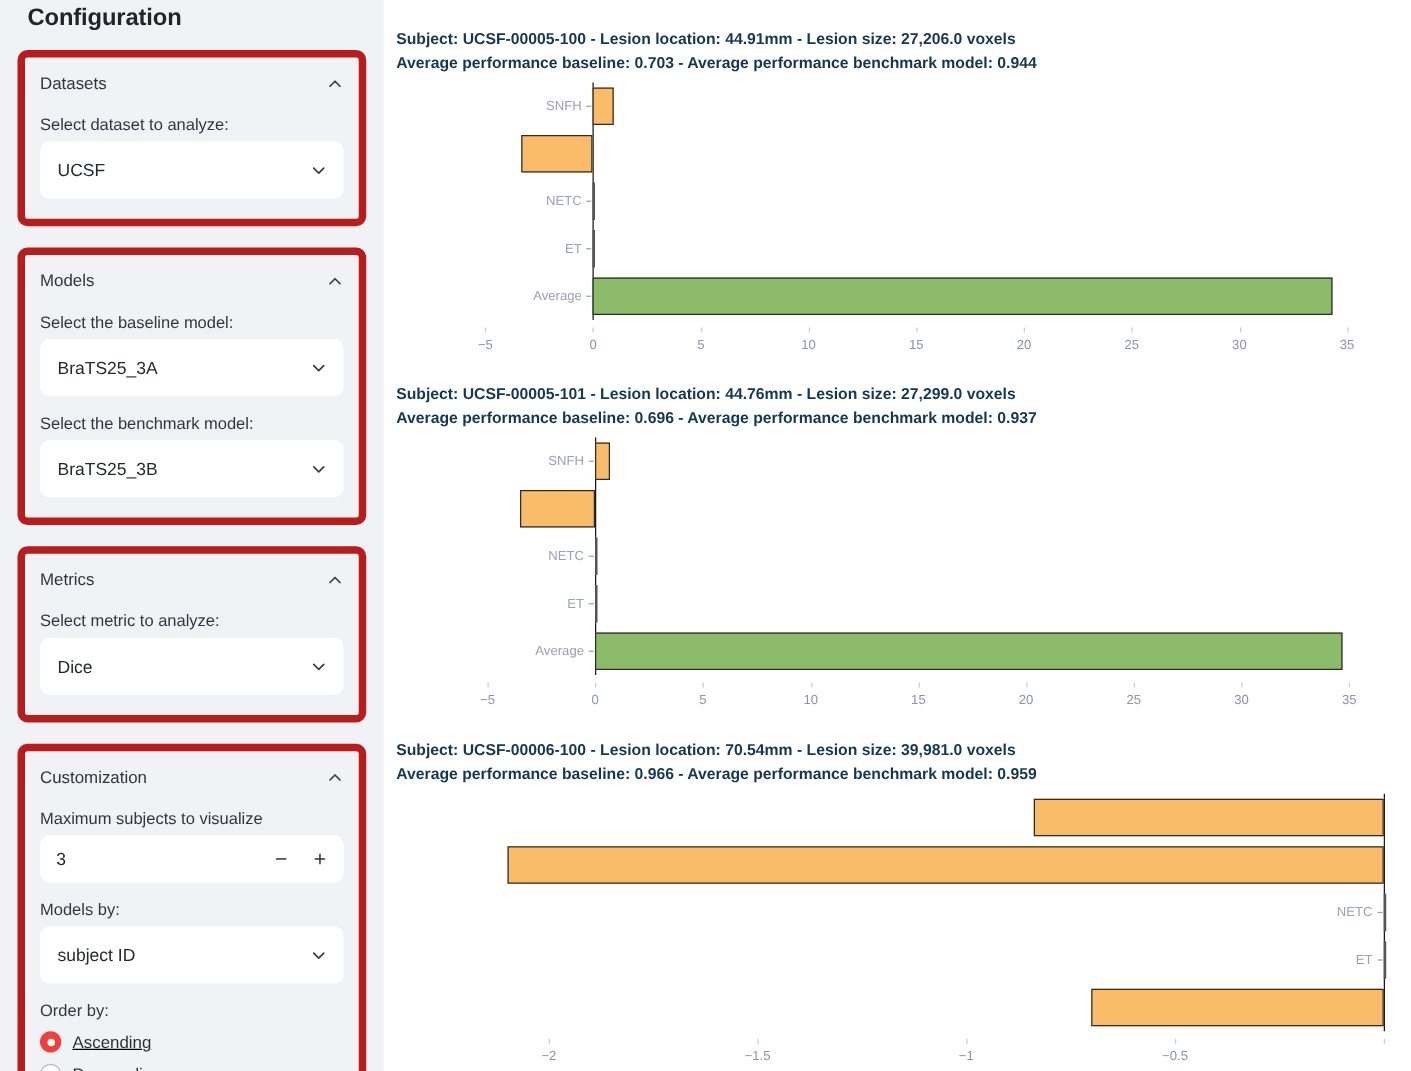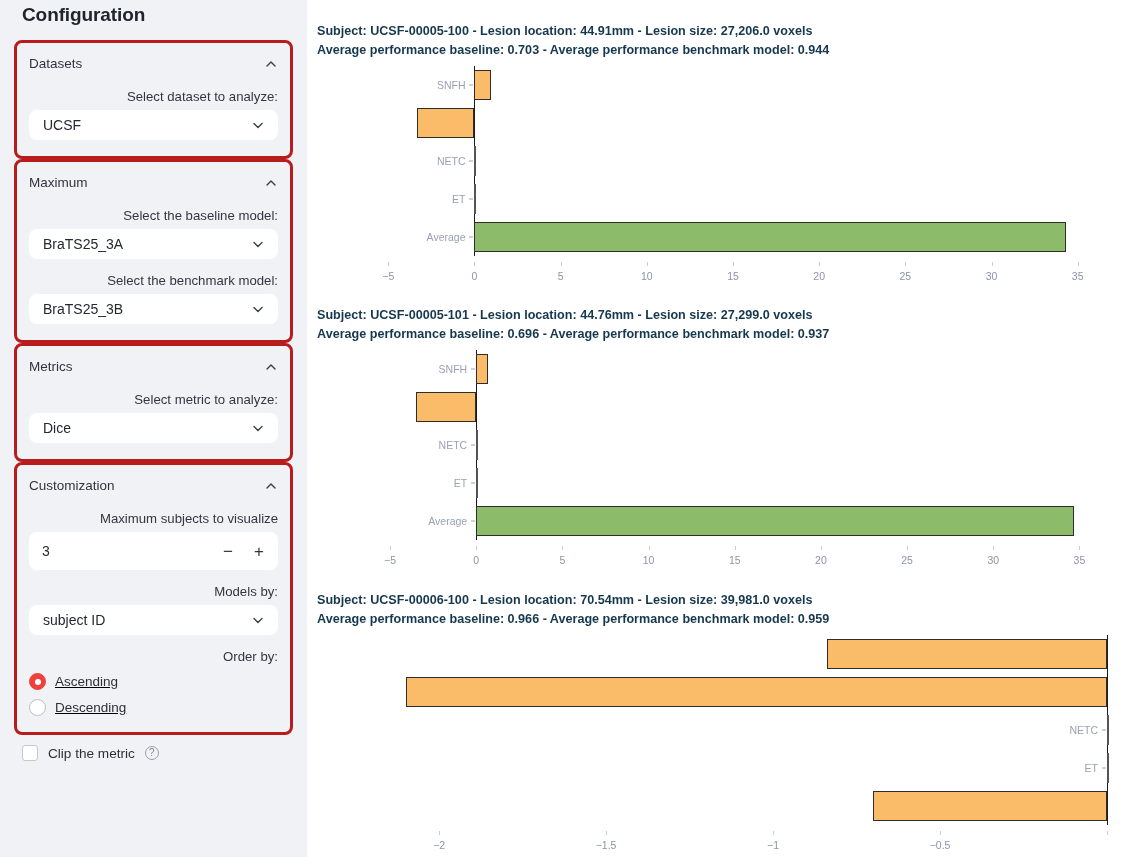--- a/index.html
+++ b/index.html
@@ -17,43 +17,42 @@
     background: #f0f2f6;
     padding: 0 14px;
     overflow: hidden;
     flex: 0 0 307px;
   }
   .sidebar-title {
     font-size: 19px; font-weight: bold; color: #20252c;
     padding: 4px 8px 14px 8px; letter-spacing: -0.1px;
   }
   .panel {
-    border: 3px solid #b91c1c;
+    border: 6px solid #b91c1c;
     border-radius: 8px;
     padding: 10px 12px 16px 12px;
-    margin-bottom: 0;
+    margin-bottom: 17px;
     background: transparent;
-    text-align: right;
   }
   .panel-head {
     display: flex; align-items: center; justify-content: space-between;
     padding: 3px 0 4px 0;
   }
   .panel-title { font-size: 13.5px; color: #30353d; }
   .chev {
     width: 14px; height: 14px; color: #3a3f47;
     display: inline-block;
   }
   .chev svg { display: block; }
   .field-label {
     font-size: 13.2px; color: #32373f;
     margin: 14px 0 6px 0;
   }
   .select {
-    height: 30px; background: #ffffff; border-radius: 8px;
+    height: 46px; background: #ffffff; border-radius: 8px;
     display: flex; align-items: center; justify-content: space-between;
     padding: 0 12px 0 13px;
     font-size: 14px; color: #24282f;
     border: 1px solid transparent;
   }
   .select .val { line-height: 1; }
   .numinput {
     height: 38px; background: #ffffff; border-radius: 8px;
     display: flex; align-items: center; justify-content: space-between;
     padding: 0 8px 0 13px;
@@ -155,21 +154,21 @@
         <span class="chev">
           <svg width="14" height="14" viewBox="0 0 14 14">
               <path d="M3 5.5 L7 9.5 L11 5.5" fill="none" stroke="currentColor" stroke-width="1.4" stroke-linecap="round" stroke-linejoin="round"></path>
             </svg>
         </span>
       </div>
     </section>
 
     <section class="panel">
       <div class="panel-head">
-        <span class="panel-title">Maximum</span>
+        <span class="panel-title">Models</span>
         <span class="chev">
           <svg width="14" height="14" viewBox="0 0 14 14">
               <path d="M3 9 L7 5 L11 9" fill="none" stroke="currentColor" stroke-width="1.4" stroke-linecap="round" stroke-linejoin="round"></path>
             </svg>
         </span>
       </div>
       <div class="field-label">Select the baseline model:</div>
       <div class="select">
         <span class="val">BraTS25_3A</span>
         <span class="chev">

